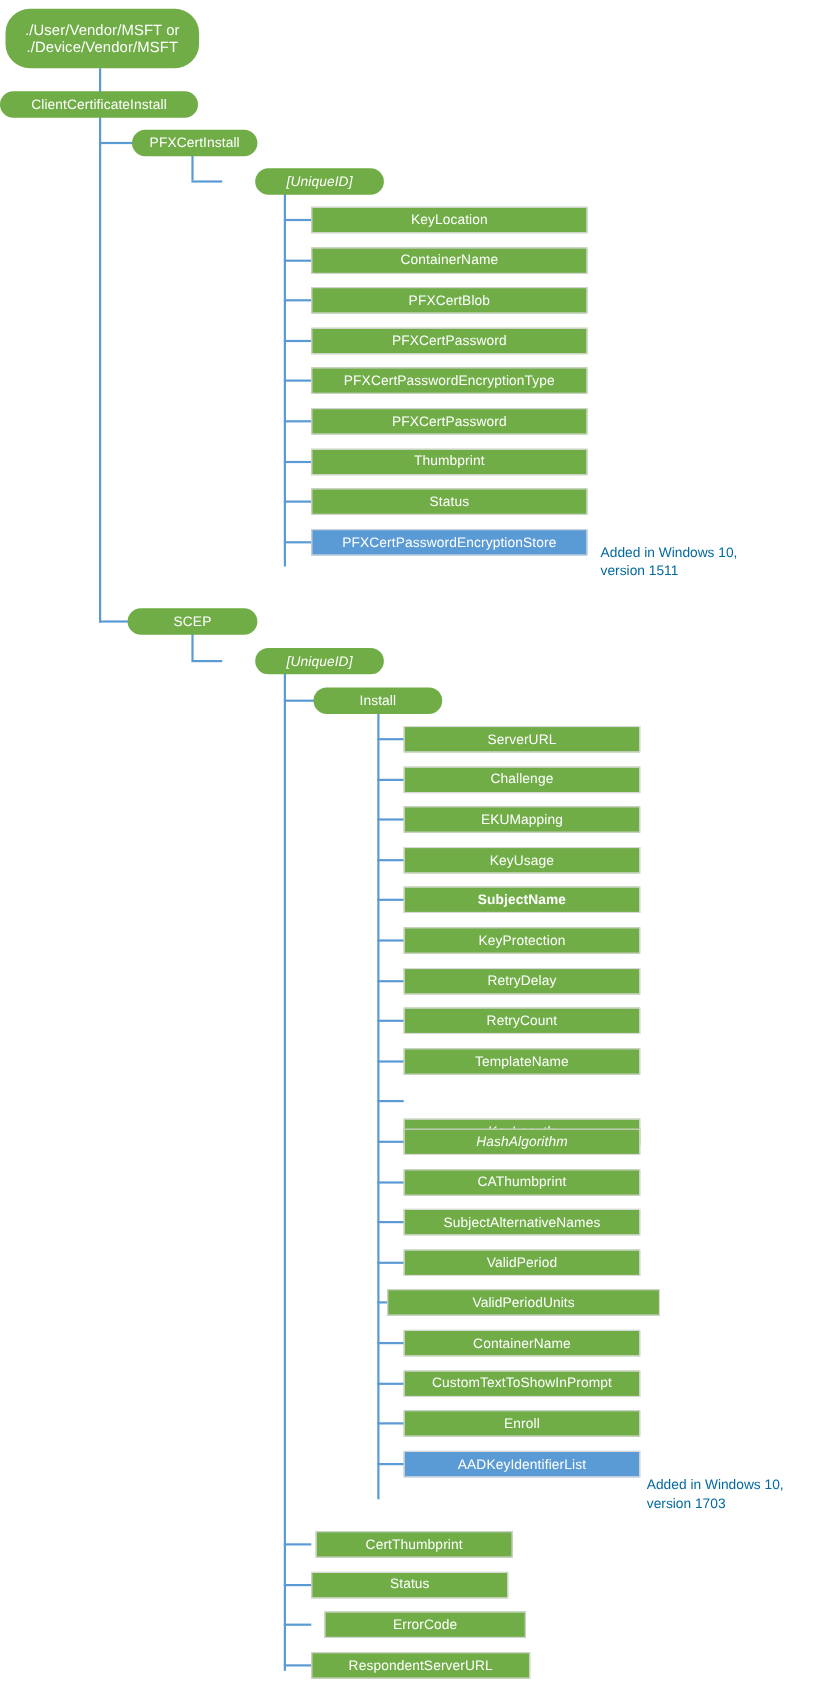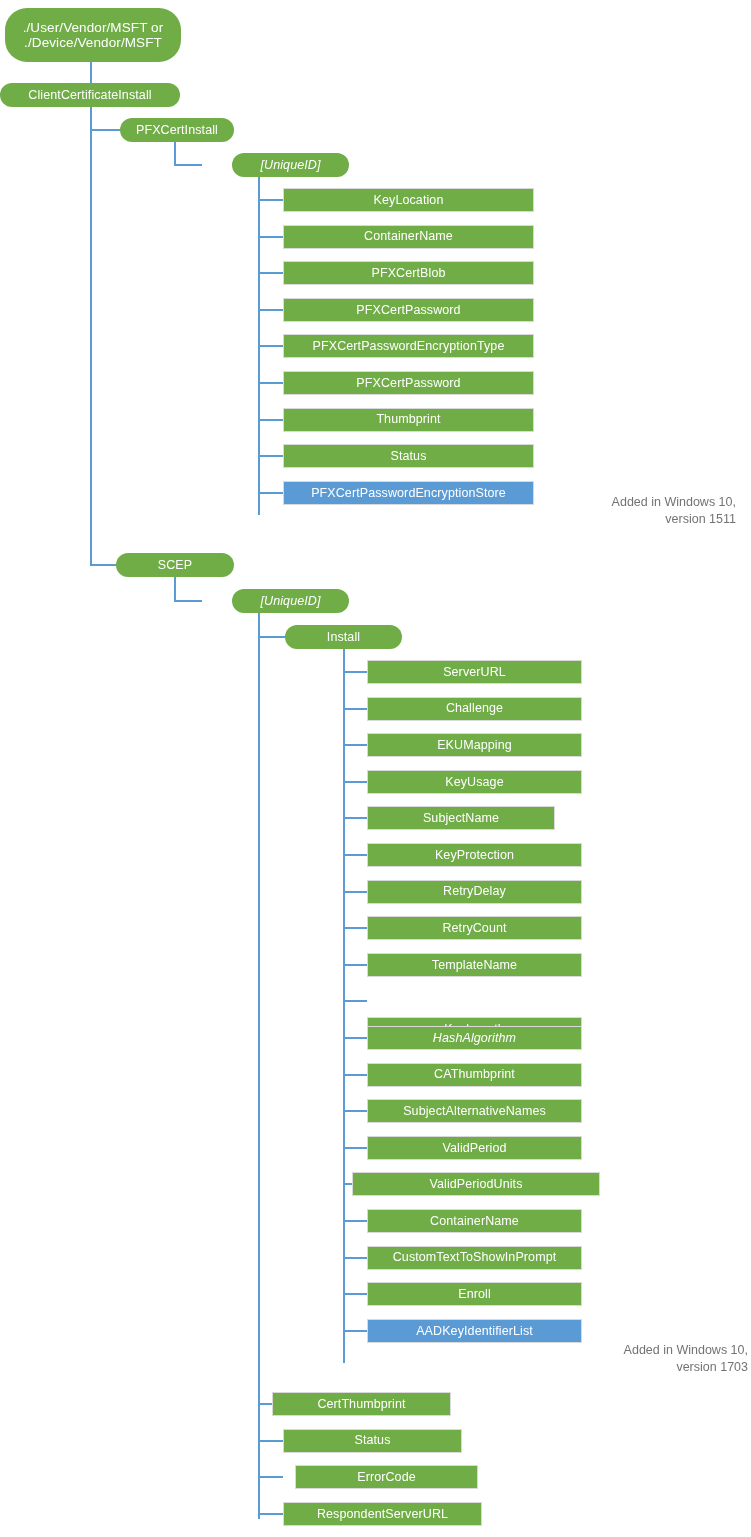--- a/index.html
+++ b/index.html
@@ -53,24 +53,24 @@
     text-align:center;
     font-size:12.5px;
     letter-spacing:.1px;
     line-height:1;
   }
   .leaf.blue{background:#5b9bd5;}
 
   
   .note{
     position:absolute;
-    color:#737373;
+    color:#0369a1;
     font-size:12.5px;
     line-height:1.35;
-    text-align:right;
+    text-align:left;
     white-space:pre-line;
   }
 </style>
 </head>
 <body>
 
 <div id="diagram">
 
   <div class="line vline" style="left:90px;top:62px;height:22px;"></div>
 
@@ -130,21 +130,21 @@
       <div class="leaf blue" style="left: 283px; top: 480.8px; width: 251px; height: 24px;">PFXCertPasswordEncryptionStore</div>
       <div class="line hline" style="left: 343px; top: 671px; width: 24px;"></div>
       <div class="leaf" style="left: 367px; top: 660px; width: 215px; height: 24px;">ServerURL</div>
       <div class="line hline" style="left: 343px; top: 707.6px; width: 24px;"></div>
       <div class="leaf" style="left: 367px; top: 696.6px; width: 215px; height: 24px;">Challenge</div>
       <div class="line hline" style="left: 343px; top: 744.2px; width: 24px;"></div>
       <div class="leaf" style="left: 367px; top: 733.2px; width: 215px; height: 24px;">EKUMapping</div>
       <div class="line hline" style="left: 343px; top: 780.8px; width: 24px;"></div>
       <div class="leaf" style="left: 367px; top: 769.8px; width: 215px; height: 24px;">KeyUsage</div>
       <div class="line hline" style="left: 343px; top: 817.4px; width: 24px;"></div>
-      <div class="leaf" style="left: 367px; top: 806.4px; width: 188px; height: 24px;">SubjectName</div>
+      <div class="leaf" style="left: 367px; top: 806.4px; width: 215px; height: 24px; font-weight: bold;">SubjectName</div>
       <div class="line hline" style="left: 343px; top: 854px; width: 24px;"></div>
       <div class="leaf" style="left: 367px; top: 843px; width: 215px; height: 24px;">KeyProtection</div>
       <div class="line hline" style="left: 343px; top: 890.6px; width: 24px;"></div>
       <div class="leaf" style="left: 367px; top: 879.6px; width: 215px; height: 24px;">RetryDelay</div>
       <div class="line hline" style="left: 343px; top: 927.2px; width: 24px;"></div>
       <div class="leaf" style="left: 367px; top: 916.2px; width: 215px; height: 24px;">RetryCount</div>
       <div class="line hline" style="left: 343px; top: 963.8px; width: 24px;"></div>
       <div class="leaf" style="left: 367px; top: 952.8px; width: 215px; height: 24px;">TemplateName</div>
       <div class="line hline" style="left: 343px; top: 1000.4px; width: 24px;"></div>
       <div class="leaf" style="left: 367px; top: 989.4px; width: 215px; height: 24px; margin-top: 28px;">KeyLength</div>
@@ -160,21 +160,21 @@
       <div class="leaf" style="left: 352px; top: 1172.4px; width: 248px; height: 24px;">ValidPeriodUnits</div>
       <div class="line hline" style="left: 343px; top: 1220px; width: 24px;"></div>
       <div class="leaf" style="left: 367px; top: 1209px; width: 215px; height: 24px;">ContainerName</div>
       <div class="line hline" style="left: 343px; top: 1256.6px; width: 24px;"></div>
       <div class="leaf" style="left: 367px; top: 1245.6px; width: 215px; height: 24px;">CustomTextToShowInPrompt</div>
       <div class="line hline" style="left: 343px; top: 1293.2px; width: 24px;"></div>
       <div class="leaf" style="left: 367px; top: 1282.2px; width: 215px; height: 24px;">Enroll</div>
       <div class="line hline" style="left: 343px; top: 1329.8px; width: 24px;"></div>
       <div class="leaf blue" style="left: 367px; top: 1318.8px; width: 215px; height: 24px;">AADKeyIdentifierList</div>
       <div class="line hline" style="left: 258px; top: 1403px; width: 25px;"></div>
-      <div class="leaf" style="left: 272px; top: 1392px; width: 179px; height: 24px;">CertThumbprint</div>
+      <div class="leaf" style="left: 287px; top: 1392px; width: 179px; height: 24px;">CertThumbprint</div>
       <div class="line hline" style="left: 258px; top: 1439.6px; width: 25px;"></div>
       <div class="leaf" style="left: 283px; top: 1428.6px; width: 179px; height: 24px;">Status</div>
       <div class="line hline" style="left: 258px; top: 1476.2px; width: 25px;"></div>
       <div class="leaf" style="left: 283px; top: 1465.2px; width: 183px; height: 24px; margin-left: 12px;">ErrorCode</div>
       <div class="line hline" style="left: 258px; top: 1512.8px; width: 25px;"></div>
       <div class="leaf" style="left: 283px; top: 1501.8px; width: 199px; height: 24px;">RespondentServerURL</div>
     </div>
 
   <div class="note" style="left:546px;top:494px;width:190px;">Added in Windows 10,
 version 1511</div>

